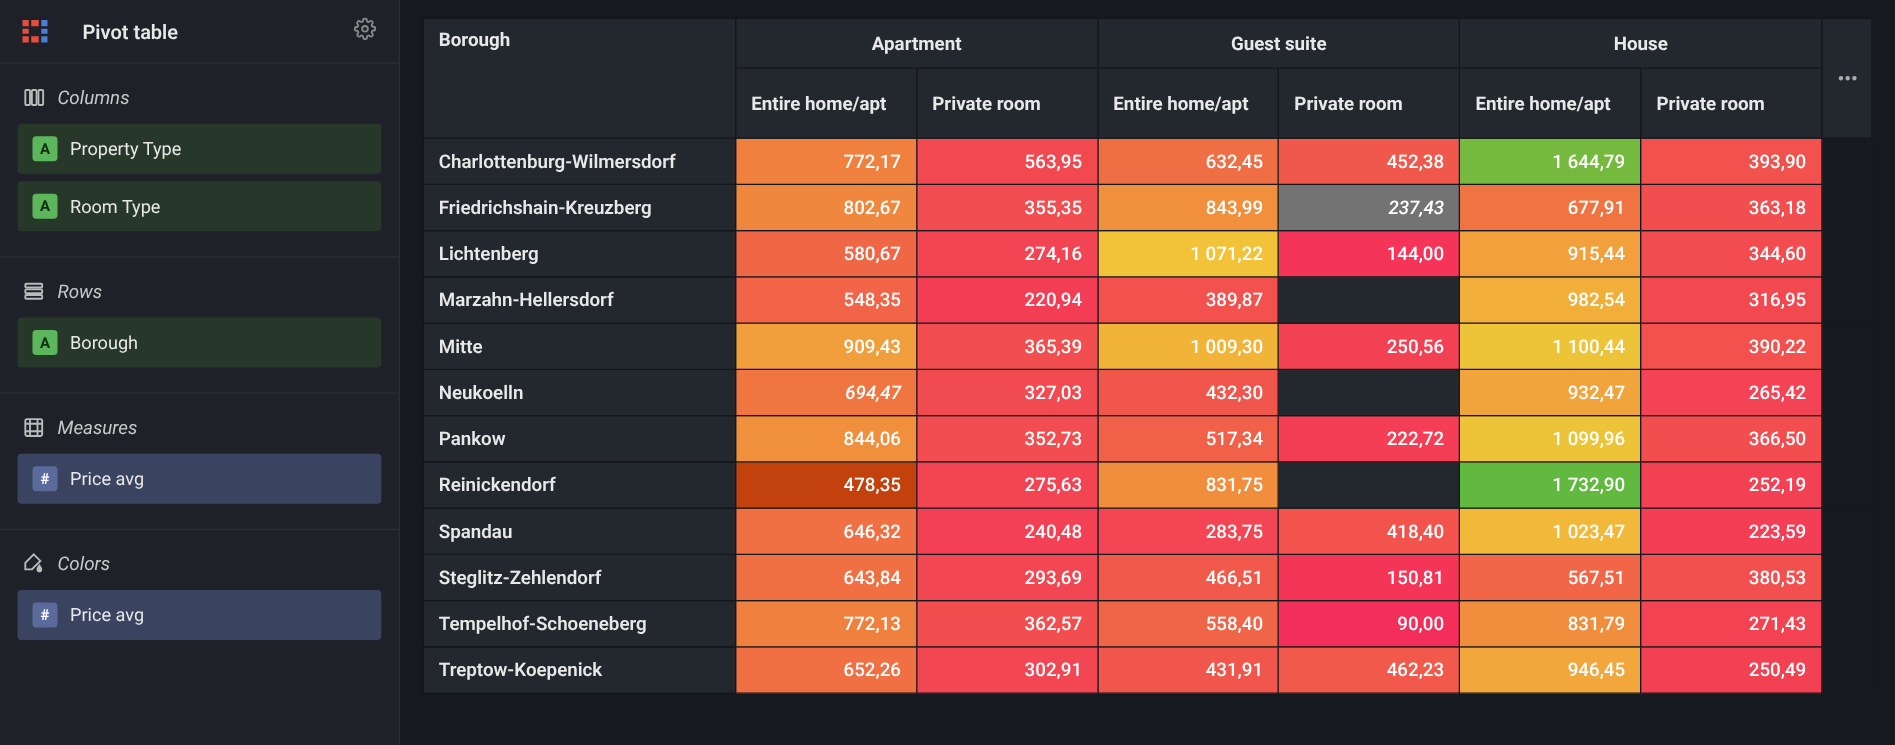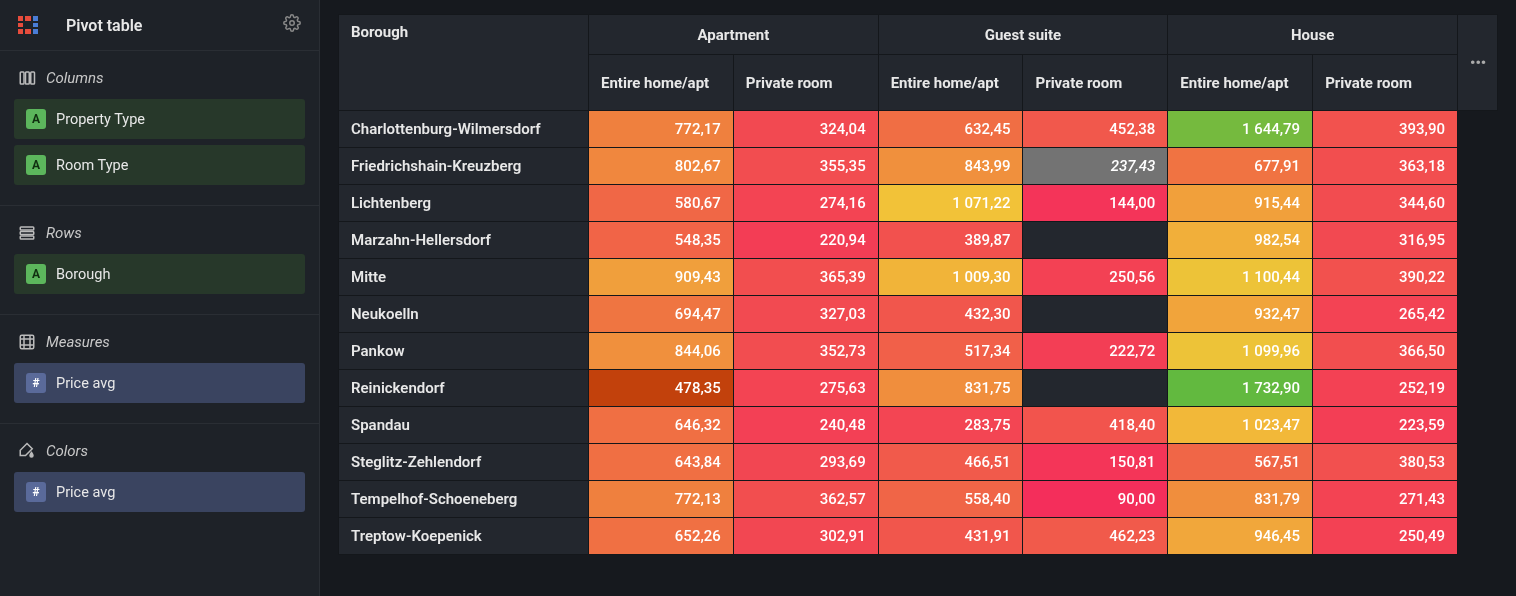--- a/index.html
+++ b/index.html
@@ -250,21 +250,21 @@
           <th>Entire home/apt</th>
           <th>Private room</th>
           <th>Entire home/apt</th>
           <th>Private room</th>
         </tr>
     </thead>
     <tbody id="pivot-body">
         <tr>
           <th class="rowhead">Charlottenburg-Wilmersdorf</th>
           <td style="background: rgb(239, 128, 62);">772,17</td>
-          <td style="background: rgb(242, 73, 81);">324,04</td>
+          <td style="background: rgb(242, 73, 81);">563,95</td>
           <td style="background: rgb(240, 110, 68);">632,45</td>
           <td style="background: rgb(241, 88, 76);">452,38</td>
           <td style="background: rgb(117, 186, 62);">1 644,79</td>
           <td style="background: rgb(242, 82, 78);">393,90</td>
           <td class="empty" style="background: rgb(22, 25, 30); border: none; width: 40px;"></td>
         </tr>
         <tr>
           <th class="rowhead">Friedrichshain-Kreuzberg</th>
           <td style="background: rgb(240, 135, 62);">802,67</td>
           <td style="background: rgb(242, 77, 80);">355,35</td>
@@ -299,21 +299,21 @@
           <td style="background: rgb(240, 159, 60); margin-left: 36px;">909,43</td>
           <td style="background: rgb(242, 78, 79);">365,39</td>
           <td style="background: rgb(241, 180, 57);">1 009,30</td>
           <td style="background: rgb(243, 65, 84);">250,56</td>
           <td style="background: rgb(237, 195, 56);">1 100,44</td>
           <td style="background: rgb(242, 81, 78);">390,22</td>
           <td class="empty" style="background: rgb(22, 25, 30); border: none; width: 40px;"></td>
         </tr>
         <tr>
           <th class="rowhead">Neukoelln</th>
-          <td style="background: rgb(239, 117, 65);">694,47</td>
+          <td style="background: rgb(239, 117, 65); font-style: italic;">694,47</td>
           <td style="background: rgb(242, 74, 81);">327,03</td>
           <td style="background: rgb(241, 86, 76);">432,30</td>
           <td class="empty"></td>
           <td style="background: rgb(241, 164, 59);">932,47</td>
           <td style="background: rgb(243, 67, 84);">265,42</td>
           <td class="empty" style="background: rgb(22, 25, 30); border: none; width: 40px;"></td>
         </tr>
         <tr>
           <th class="rowhead">Pankow</th>
           <td style="background: rgb(240, 144, 61);">844,06</td>

